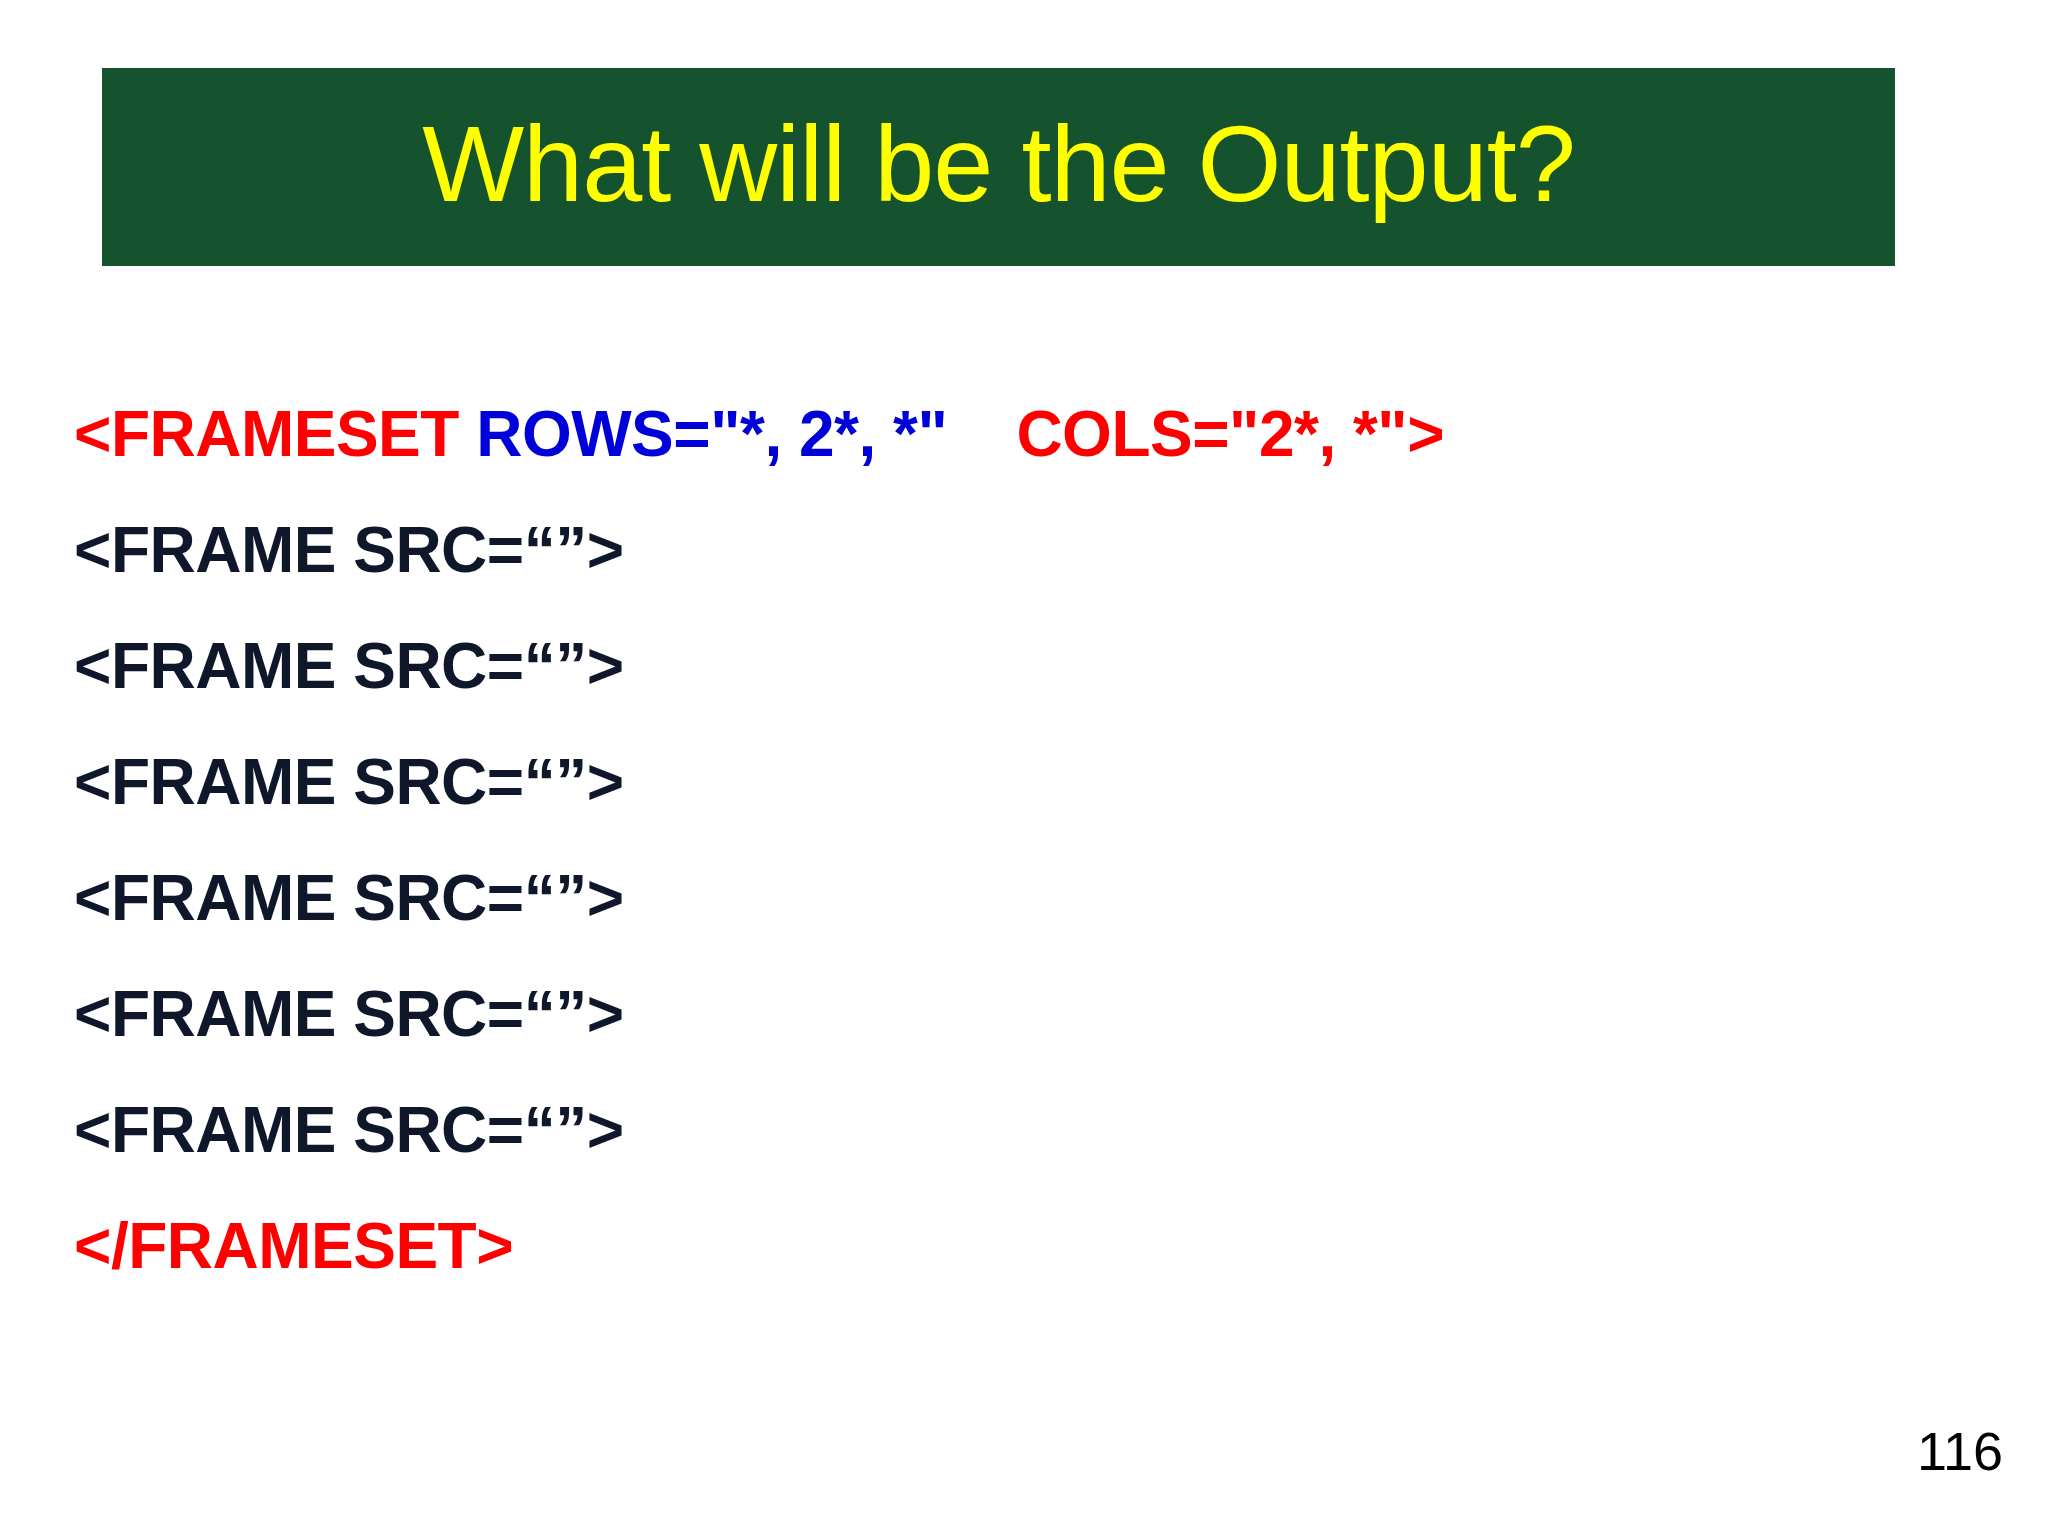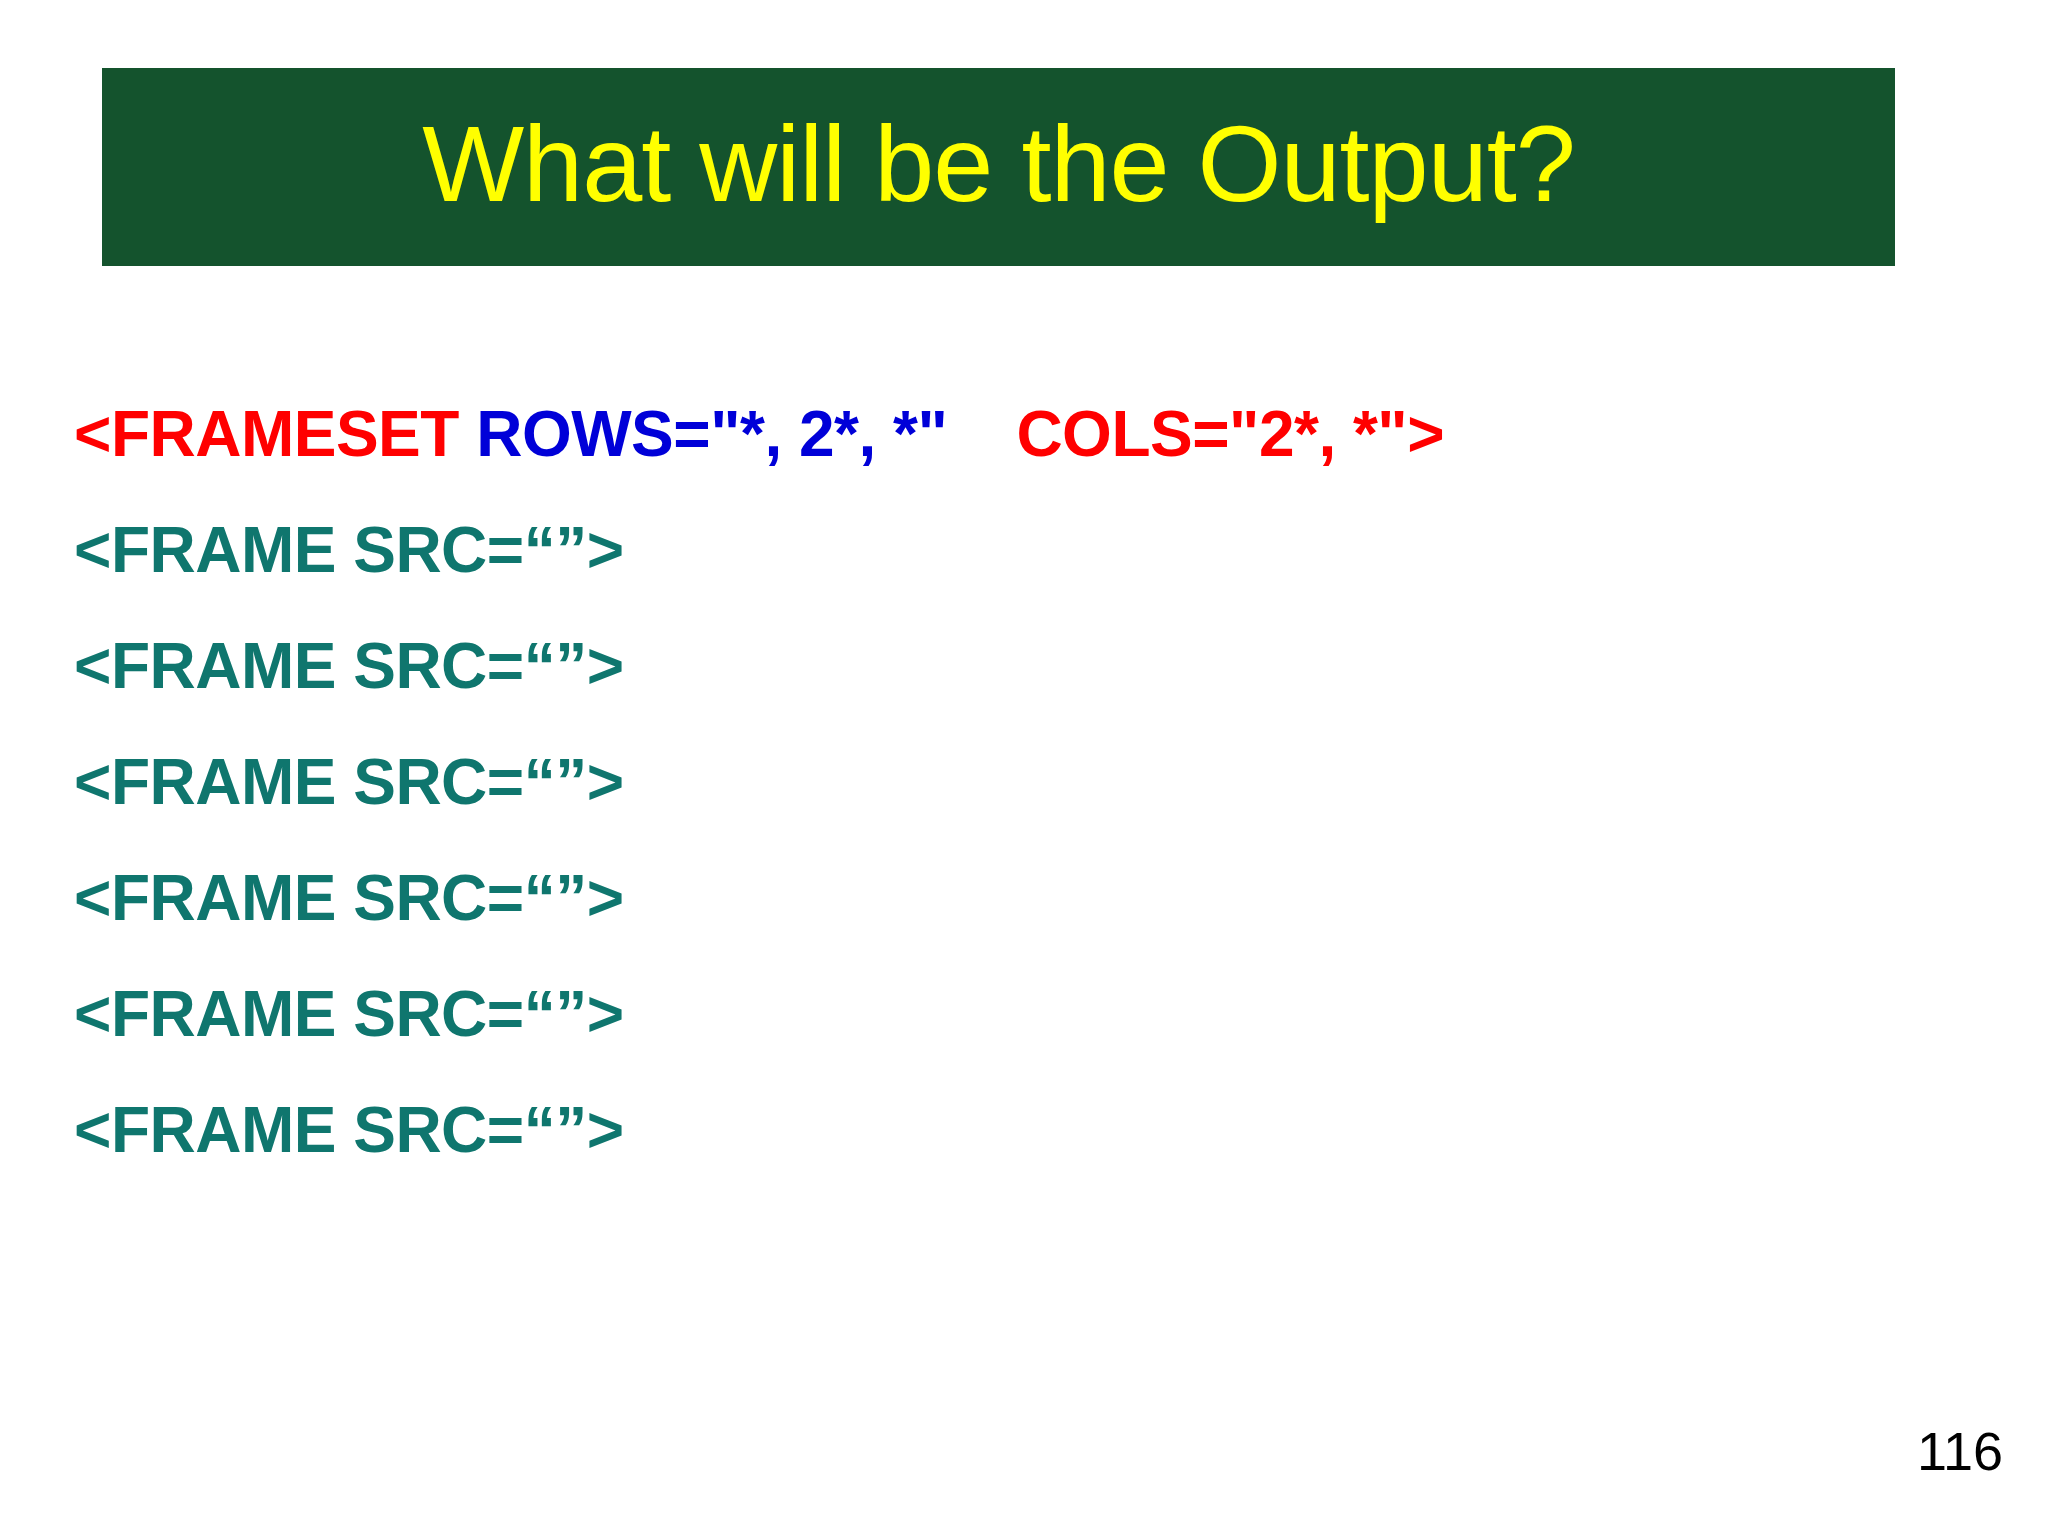--- a/index.html
+++ b/index.html
@@ -51,21 +51,21 @@
     font-family: "Liberation Sans", sans-serif;
     font-size: 64px;
     font-weight: bold;
     line-height: 116px;
     white-space: pre;
     color: #000000;
     letter-spacing: -0.5px;
   }
   .seg-red   { color: #ff0000; }
   .seg-blue  { color: #0000d8; }
-  .seg-black { color: #0f766e; }
+  .seg-black { color: #0f172a; }
 
   
   #page-number {
     position: absolute;
     right: 45px;
     top: 1424px;
     font-family: "Liberation Sans", sans-serif;
     font-size: 54px;
     font-weight: 400;
     color: #000000;
@@ -80,15 +80,16 @@
 </div>
 
 <div id="code-block">
     <div class="code-line"><span class="seg-red">&lt;FRAMESET </span><span class="seg-blue">ROWS="*, 2*, *"</span><span class="seg-red">    COLS="2*, *"&gt;</span></div>
     <div class="code-line"><span class="seg-black">&lt;FRAME SRC=“”&gt;</span></div>
     <div class="code-line"><span class="seg-black">&lt;FRAME SRC=“”&gt;</span></div>
     <div class="code-line"><span class="seg-black">&lt;FRAME SRC=“”&gt;</span></div>
     <div class="code-line"><span class="seg-black">&lt;FRAME SRC=“”&gt;</span></div>
     <div class="code-line"><span class="seg-black">&lt;FRAME SRC=“”&gt;</span></div>
     <div class="code-line"><span class="seg-black">&lt;FRAME SRC=“”&gt;</span></div>
+    <div class="code-line"><span class="seg-red">&lt;/FRAMESET&gt;</span></div>
   </div>
 
 <div id="page-number">116</div>
 
 </body></html>

